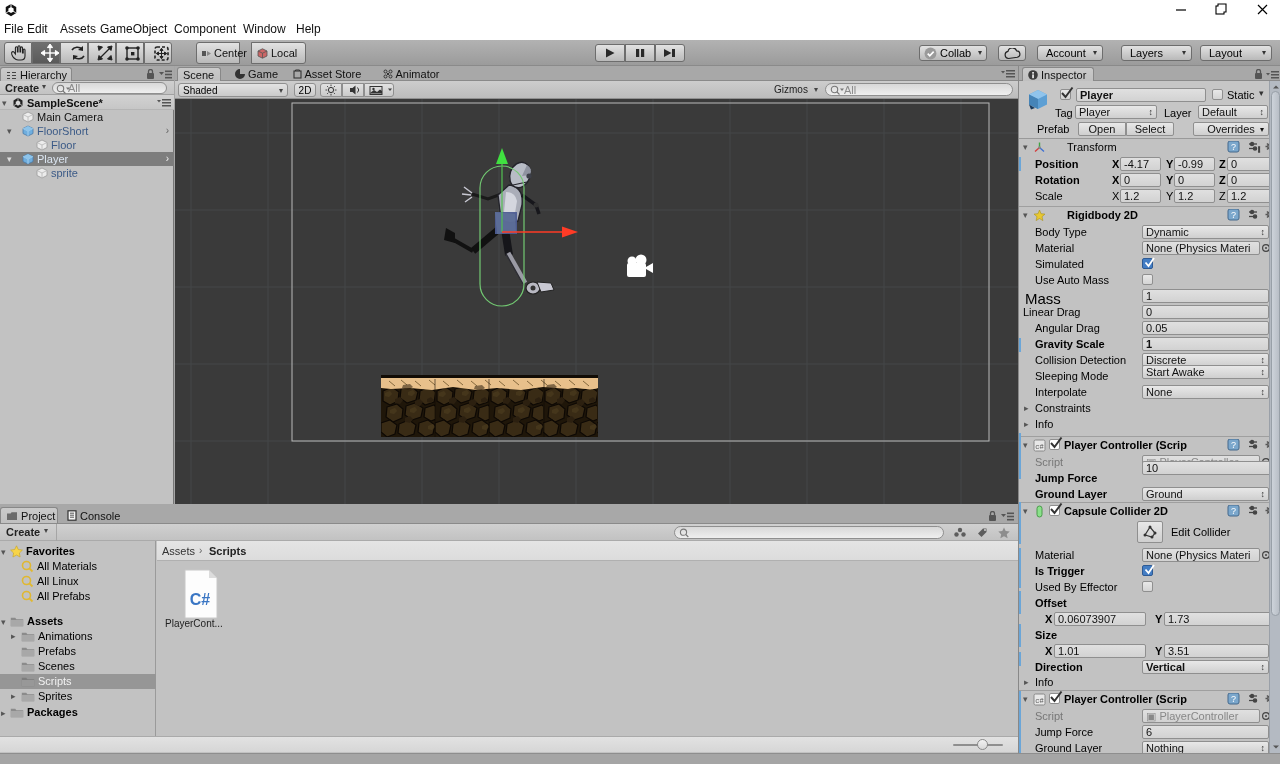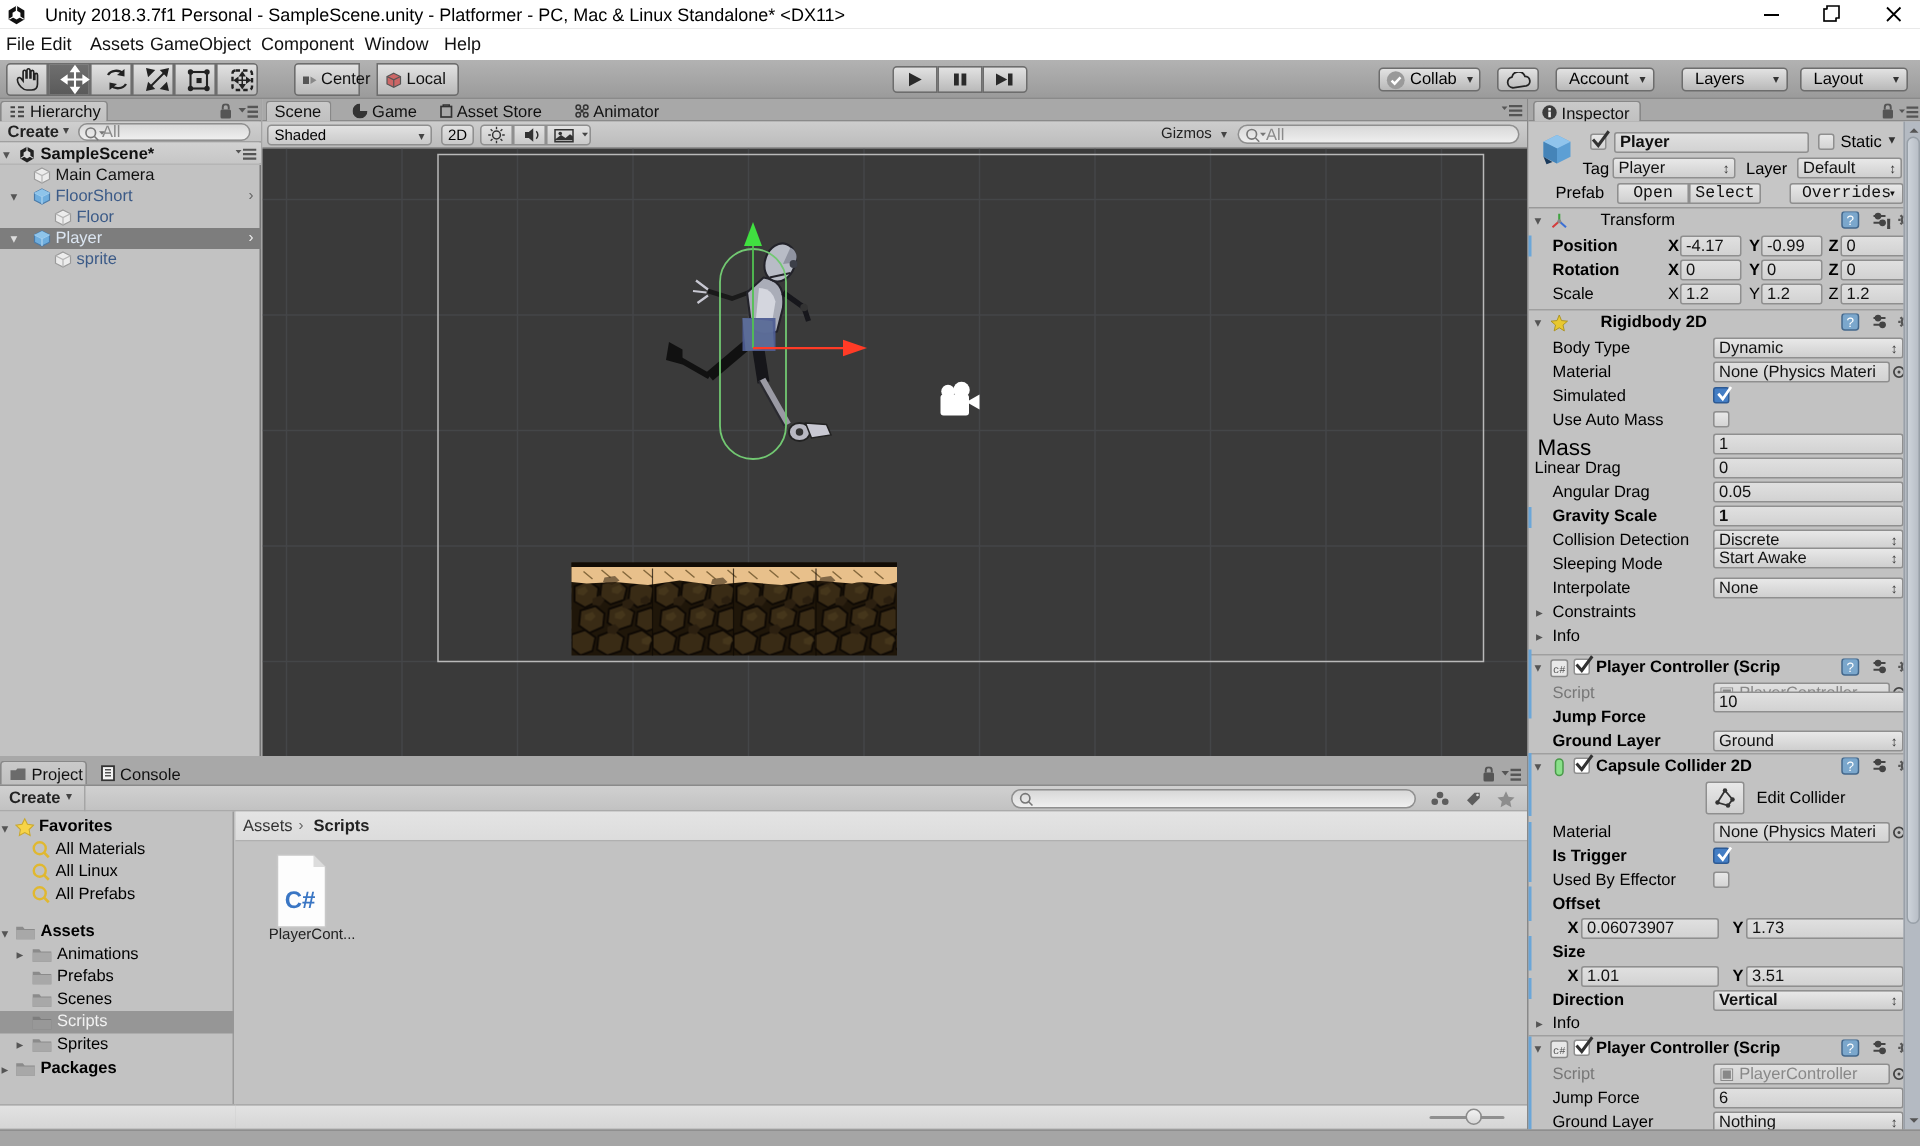--- a/index.html
+++ b/index.html
@@ -12,42 +12,41 @@
 .toolbar { left:0; top:40px; width:1280px; height:26px; background:linear-gradient(#b2b2b2,#9b9b9b); border-bottom:1px solid #8a8a8a; }
 .tbtn { position:absolute; height:22px; background:linear-gradient(#e2e2e2,#b9b9b9); border:1px solid #6d6d6d; border-radius:3px; }
 .tbtn.dark { background:linear-gradient(#6f6f6f,#5a5a5a); }
 .tablabel { font-size:11px; color:#111; }
 .tabbar { background:#a8a8a8; border-bottom:1px solid #8a8a8a; }
 .tab { position:absolute; top:2px; height:14px; background:linear-gradient(#cacaca,#c0c0c0); border:1px solid #888; border-bottom:none; border-radius:3px 3px 0 0; padding:1px 6px 0 5px; font-size:11px; color:#111; white-space:nowrap; overflow:hidden; }
 .row11 { font-size:11px; color:#111; }
 .fld { position:absolute; background:linear-gradient(#e0e0e0,#d2d2d2); border:1px solid #8f8f8f; border-radius:2px; font-size:11px; color:#111; padding:0 3px; line-height:12px; }
 .drop { position:absolute; background:linear-gradient(#e8e8e8,#cfcfcf); border:1px solid #8f8f8f; border-radius:2px; font-size:11px; color:#111; padding:0 3px; line-height:13px; white-space:nowrap; overflow:hidden; }
 .drop:after { content:"\2195"; position:absolute; right:3px; top:0; font-size:9px; color:#333; }
-.btn { position:absolute; background:linear-gradient(#e8e8e8,#cfcfcf); border:1px solid #8f8f8f; border-radius:2px; font-size:11px; color:#111; text-align:center;font-family:Liberation Mono, monospace; }
+.btn { position:absolute; background:linear-gradient(#e8e8e8,#cfcfcf); border:1px solid #8f8f8f; border-radius:2px; font-size:11px; color:#111; text-align:center; }
 .bold { font-weight:bold; }
 .blue { color:#3b5a87; }
 .cb { position:absolute; width:11px; height:11px; background:linear-gradient(#e8e8e8,#d4d4d4); border:1px solid #8f8f8f; border-radius:2px; }
 .searchpill { position:absolute; background:linear-gradient(#d8d8d8,#efefef); border:1px solid #8f8f8f; border-radius:8px; }
 </style>
 </head>
 <body>
 
 <div class="abs titlebar">
   <svg class="abs" style="left:4px;top:3px" width="14" height="14" viewBox="0 0 32 32">
       <g fill="#111">
         <path d="M16 2 L28 9 V23 L16 30 L4 23 V9 Z"></path>
       </g>
       <g fill="#fff">
         <path d="M16 9 L22 12.5 V19.5 L16 23 L10 19.5 V12.5 Z"></path>
         <path d="M15 2 h2 L17 10 h-2 z" transform="rotate(0 16 16)"></path>
         <path d="M4 22 l6-3.6 1.7 1 -6 3.6 z"></path>
         <path d="M28 22 l-6-3.6 -1.7 1 6 3.6 z"></path>
       </g>
     </svg>
-  <div class="abs" style="left:30px;top:3px;font-size:12px;color:#000">Unity 2018.3.7f1 Personal - SampleScene.unity - Platformer - PC, Mac &amp; Linux Standalone* &lt;DX11&gt;</div>
   <svg class="abs" style="left:1172px;top:0" width="100" height="19" viewBox="0 0 100 19">
     <line x1="4" y1="10" x2="14" y2="10" stroke="#000" stroke-width="1.2"></line>
     <rect x="44" y="6" width="8" height="8" fill="none" stroke="#000" stroke-width="1.1"></rect>
     <path d="M46 6 v-2 h8 v8 h-2" fill="#fff" stroke="#000" stroke-width="1.1"></path>
     <path d="M86 5 l9 9 M95 5 l-9 9" stroke="#000" stroke-width="1.2"></path>
   </svg>
 </div>
 
 <div class="abs menubar">
   <span style="position:absolute;left:4px;top:3px">File</span>
@@ -603,21 +602,21 @@
     <span style="position:absolute;left:42px;top:4px;font-size:10px;color:#666">›</span>
     <span style="position:absolute;left:52px;top:4px;font-size:11px;font-weight:bold;color:#222">Scripts</span>
   </div>
   <div class="abs" style="left:157px;top:57px;width:861px;height:175px;background:#c2c2c2">
 
     <svg class="abs" style="left:26px;top:8px" width="36" height="50" viewBox="0 0 36 50">
       <path d="M2 1 h24 l8 8 v40 H2 z" fill="#fdfdfd" stroke="#c8c8c8" stroke-width="1"></path>
       <path d="M26 1 l8 8 h-8 z" fill="#dcdcdc"></path>
       <text x="17" y="36" font-family="Liberation Sans" font-size="16" font-weight="bold" fill="#3a76c4" text-anchor="middle">C#</text>
     </svg>
-    <div class="abs" style="left:8px;top:57px;width:72px;text-align:right;font-size:10px;color:#222">PlayerCont...</div>
+    <div class="abs" style="left:8px;top:57px;width:72px;text-align:left;font-size:10px;color:#222">PlayerCont...</div>
   </div>
 
   <div class="abs" style="left:157px;top:232px;width:861px;height:16px;background:linear-gradient(#e2e2e2,#d6d6d6);border-top:1px solid #aaa">
     <div class="abs" style="left:796px;top:7px;width:50px;height:2px;background:#8f8f8f;border-radius:1px"></div>
     <div class="abs" style="left:820px;top:2px;width:11px;height:11px;background:linear-gradient(#f2f2f2,#d8d8d8);border:1px solid #8a8a8a;border-radius:50%"></div>
   </div>
   <div class="abs" style="left:0;top:232px;width:157px;height:16px;background:linear-gradient(#e2e2e2,#d6d6d6);border-top:1px solid #aaa"></div>
 </div>
 
 <div class="abs" style="left:1018px;top:66px;width:262px;height:687px;background:#c2c2c2;border-left:1px solid #888">

